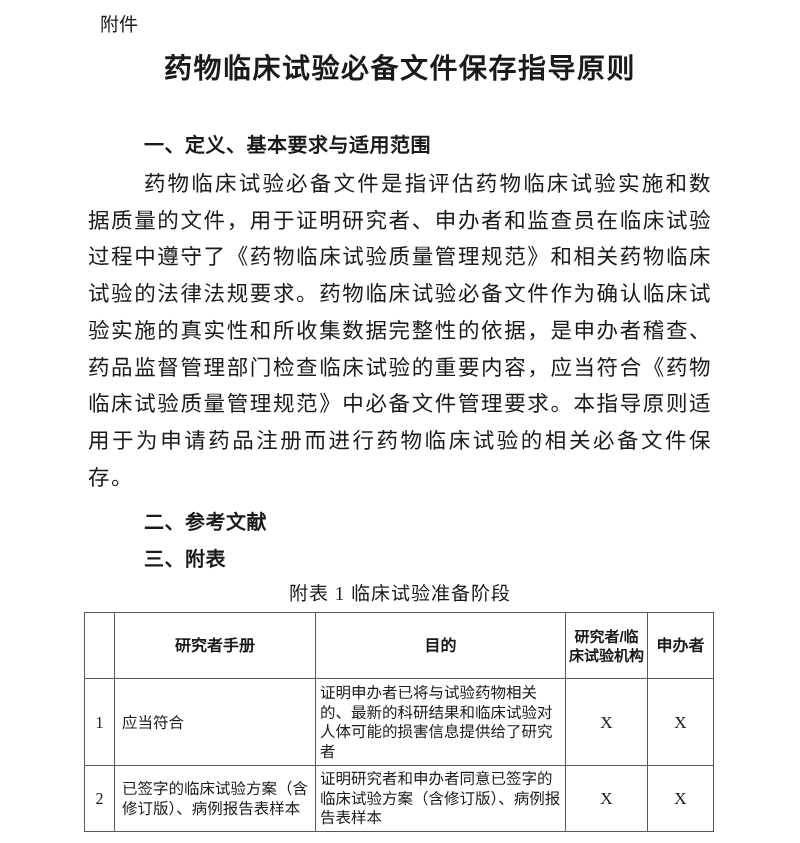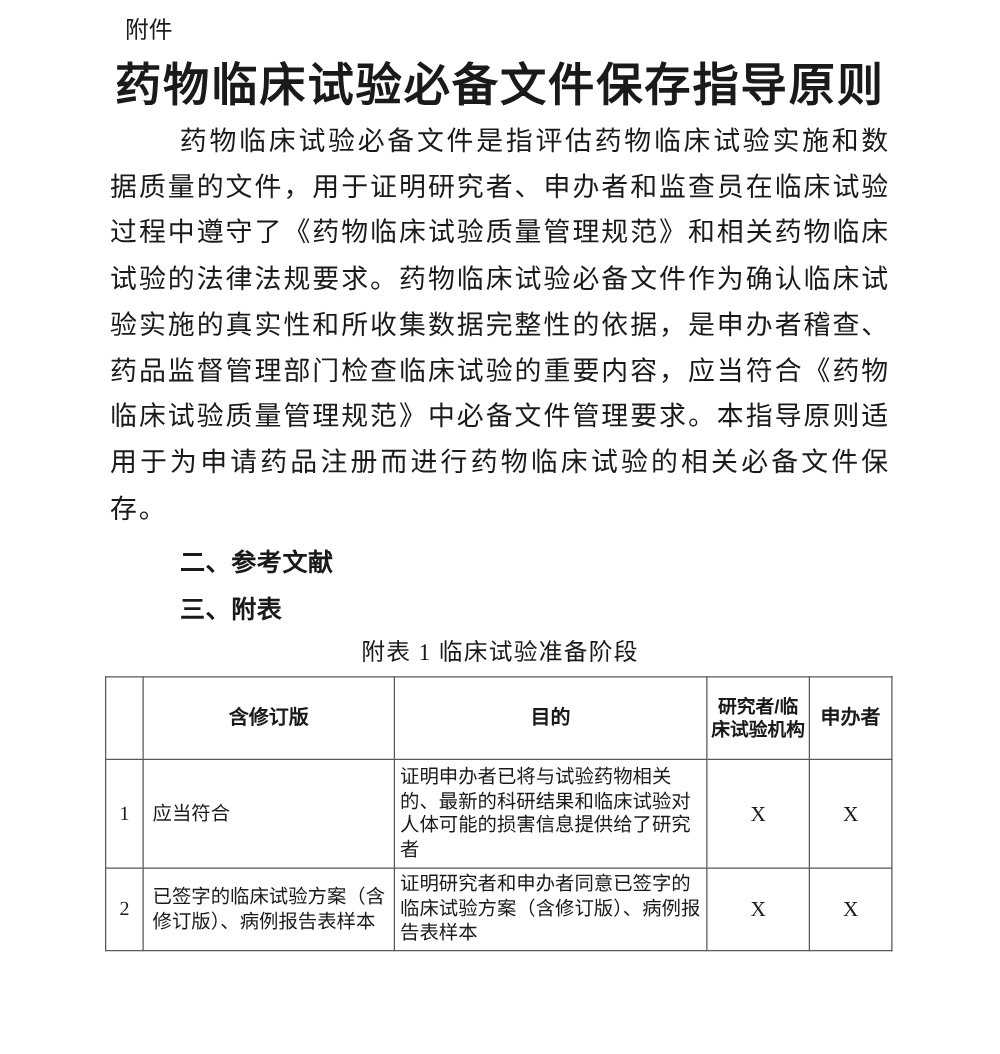--- a/index.html
+++ b/index.html
@@ -23,21 +23,21 @@
     font-family: "Liberation Sans", sans-serif;
     font-size: 19px;
     line-height: 22px;
     margin-left: 12px;
   }
   .doc-title {
     margin: 16px 0 0 0;
     text-align: center;
     font-family: "Liberation Sans", sans-serif;
     font-weight: bold;
-    font-size: 37px;
+    font-size: 28px;
     line-height: 34px;
     letter-spacing: 1.5px;
   }
   .section-heading {
     margin: 0;
     font-family: "Liberation Sans", sans-serif;
     font-weight: bold;
     font-size: 20px;
     line-height: 24px;
     text-indent: 2.8em;
@@ -128,20 +128,21 @@
 </style>
 </head>
 <body>
 
 <div class="page">
 
   <div class="attachment">附件</div>
 
   <h1 class="doc-title">药物临床试验必备文件保存指导原则</h1>
 
+  <h2 class="section-heading heading-1">一、定义、基本要求与适用范围</h2>
 
   <p class="body-paragraph">药物临床试验必备文件是指评估药物临床试验实施和数据质量的文件，用于证明研究者、申办者和监查员在临床试验过程中遵守了《药物临床试验质量管理规范》和相关药物临床试验的法律法规要求。药物临床试验必备文件作为确认临床试验实施的真实性和所收集数据完整性的依据，是申办者稽查、药品监督管理部门检查临床试验的重要内容，应当符合《药物临床试验质量管理规范》中必备文件管理要求。本指导原则适用于为申请药品注册而进行药物临床试验的相关必备文件保存。</p>
 
   <h2 class="section-heading heading-2">二、参考文献</h2>
 
 
   <h2 class="section-heading heading-3">三、附表</h2>
 
   <p class="table-caption">附表 1 临床试验准备阶段</p>
 
@@ -149,21 +150,21 @@
     <colgroup>
       <col class="col-no">
       <col class="col-doc">
       <col class="col-purpose">
       <col class="col-investigator">
       <col class="col-sponsor">
     </colgroup>
     <thead>
       <tr class="header-row">
         <th></th>
-        <th>含修订版</th>
+        <th>研究者手册</th>
         <th>目的</th>
         <th class="col-investigator">研究者/临床试验机构</th>
         <th>申办者</th>
       </tr>
     </thead>
     <tbody>
       <tr class="row-1">
         <td class="cell-no">1</td>
         <td class="cell-doc">应当符合</td>
         <td class="cell-purpose">证明申办者已将与试验药物相关的、最新的科研结果和临床试验对人体可能的损害信息提供给了研究者</td>

